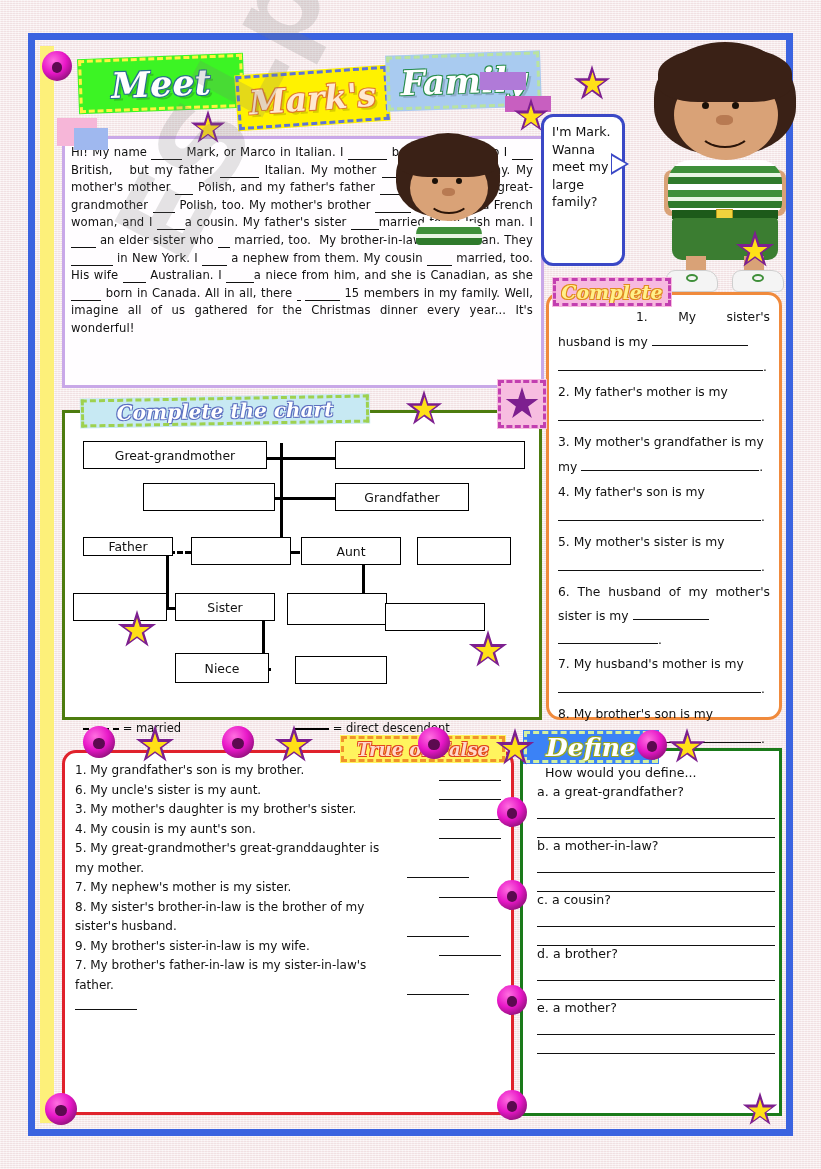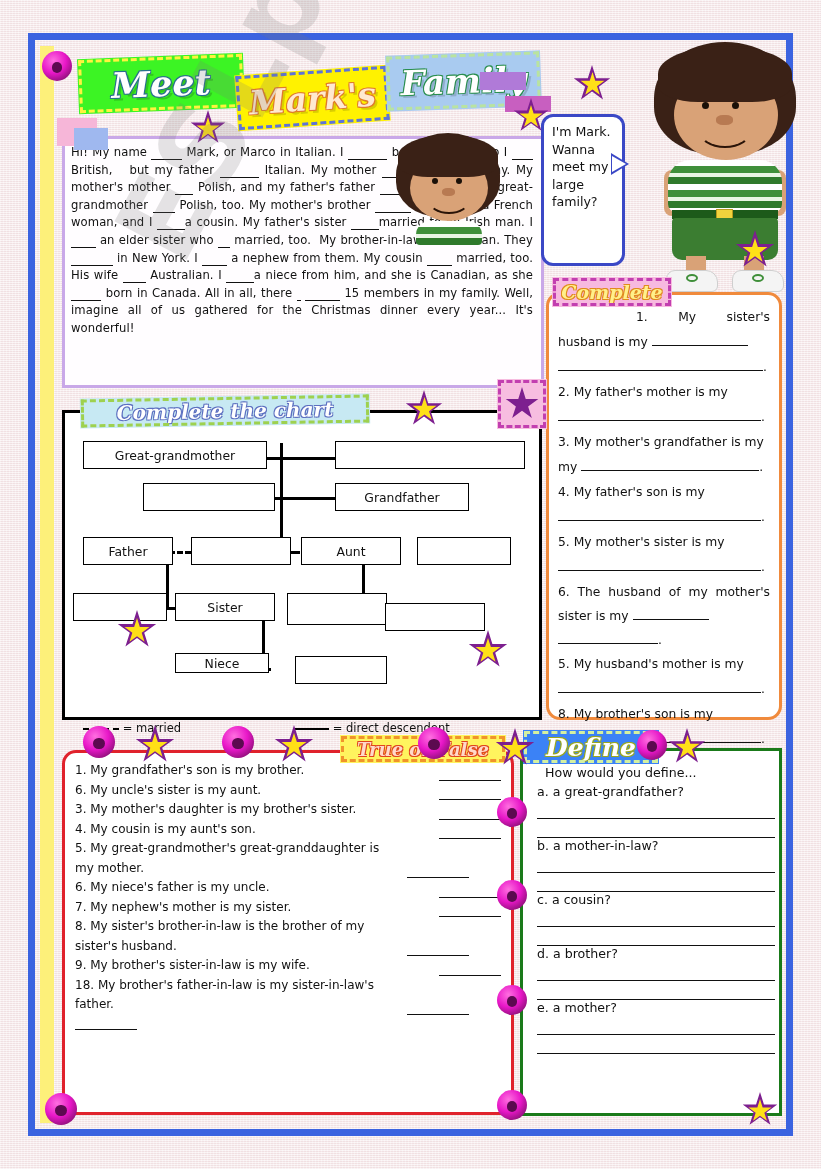--- a/index.html
+++ b/index.html
@@ -139,21 +139,21 @@
   .badge-define{
     left:523px; top:730px; width:136px; height:34px;
     background:#3b82f6; outline:3px dashed #d4f0a0; outline-offset:-4px;
     font-size:25px; color:#ffffff;
     text-shadow:-1px -1px 0 #9aa81e, 1px -1px 0 #9aa81e, -1px 1px 0 #9aa81e, 1px 1px 0 #9aa81e;
   }
 
   
   .chart-box{
     position:absolute; left:62px; top:410px; width:480px; height:310px;
-    border:3px solid #000000; background:#ffffff;padding-left:26px;
+    border:3px solid #4d7c0f; background:#ffffff;padding-left:26px;
   }
   .chart-canvas{ position:absolute; inset:0; }
   .node{
     position:absolute; border:1.4px solid #000; background:#fff;
     display:flex; align-items:center; justify-content:center;
     font-size:12.4px; color:#111; z-index:3;
   }
   .ln{ position:absolute; background:#000; z-index:1; }
   .ln-h{ height:3px; }
   .ln-v{ width:3px; }
@@ -327,31 +327,31 @@
       <div class="ln-dash" style="left:186px;top:194px;width:16px;"></div>
       <div class="ln ln-v" style="left:197px;top:188px;height:70px;"></div>
       <div class="ln ln-h" style="left:178px;top:255px;width:28px;"></div>
 
       <div class="node" style="left:18px;top:28px;width:184px;height:28px;">Great-grandmother</div>
       <div class="node" style="left:270px;top:28px;width:190px;height:28px;"></div>
 
       <div class="node" style="left:78px;top:70px;width:132px;height:28px;"></div>
       <div class="node" style="left:270px;top:70px;width:134px;height:28px;">Grandfather</div>
 
-      <div class="node" style="left:18px;top:124px;width:90px;height:28px;">Father</div>
+      <div class="node" style="left:18px;top:124px;width:90px;height:19px;">Father</div>
       <div class="node" style="left:126px;top:124px;width:100px;height:28px;"></div>
       <div class="node" style="left:236px;top:124px;width:100px;height:28px;">Aunt</div>
       <div class="node" style="left:352px;top:124px;width:94px;height:28px;"></div>
 
       <div class="node" style="left:8px;top:180px;width:94px;height:28px;"></div>
       <div class="node" style="left:110px;top:180px;width:100px;height:28px;">Sister</div>
       <div class="node" style="left:222px;top:180px;width:100px;height:32px;"></div>
       <div class="node" style="left:320px;top:190px;width:100px;height:28px;"></div>
 
-      <div class="node" style="left:110px;top:240px;width:94px;height:20px;">Niece</div>
+      <div class="node" style="left:110px;top:240px;width:94px;height:30px;">Niece</div>
       <div class="node" style="left:230px;top:243px;width:92px;height:28px;"></div>
 
       <div class="legend" style="left:18px;top:270px;">
         <span style="display:inline-block;width:36px;border-top:2.4px dashed #000;vertical-align:middle;"></span>
         <span>= married</span>
       </div>
       <div class="legend" style="left:228px;top:270px;">
         <span style="display:inline-block;width:36px;border-top:2.4px solid #000;vertical-align:middle;"></span>
         <span>= direct descendent</span>
       </div>
@@ -385,21 +385,21 @@
     <div class="q">
       <span>5. My mother's sister is my</span><br>
       <span class="fill" style="width:203px;"></span>.
     </div>
     <div class="q" style="line-height:24px;">
       <span>6. The husband of my mother's sister is my</span>
       <span class="fill" style="width:76px;"></span><br>
       <span class="fill" style="width:100px;"></span>.
     </div>
     <div class="q">
-      <span>5. My husband's mother is my</span><br>
+      <span>7. My husband's mother is my</span><br>
       <span class="fill" style="width:203px;"></span>.
     </div>
     <div class="q">
       <span>8. My brother's son is my</span><br>
       <span class="fill" style="width:203px;"></span>.
     </div>
   </div>
 
   <div class="badge badge-tf">True or False</div>
 
@@ -418,37 +418,33 @@
     </div>
     <div class="tf-row">
       <div class="tf-q">4. My cousin is my aunt's son.</div>
       <div class="tf-blank"></div>
     </div>
     <div class="tf-row">
       <div class="tf-q" style="max-width:332px;">5. My great-grandmother's great-granddaughter is my mother.</div>
       <div class="tf-blank"></div>
     </div>
     <div class="tf-row">
-      <div class="tf-q">6. My niece's father is my uncle.</div>
-      <div class="tf-blank"></div>
-    </div>
-    <div class="tf-row">
       <div class="tf-q">7. My nephew's mother is my sister.</div>
       <div class="tf-blank"></div>
     </div>
     <div class="tf-row">
       <div class="tf-q" style="max-width:332px;">8. My sister's brother-in-law is the brother of my sister's husband.</div>
       <div class="tf-blank"></div>
     </div>
     <div class="tf-row">
       <div class="tf-q">9. My brother's sister-in-law is my wife.</div>
       <div class="tf-blank"></div>
     </div>
     <div class="tf-row">
-      <div class="tf-q" style="max-width:332px;">18. My brother's father-in-law is my sister-in-law's father.</div>
+      <div class="tf-q" style="max-width:332px;">7. My brother's father-in-law is my sister-in-law's father.</div>
       <div class="tf-blank"></div>
     </div>
     <div class="tf-row">
       <div class="tf-blank"></div>
     </div>
   </div>
 
   <div class="badge badge-define">Define</div>
 
   <div class="define-box">

